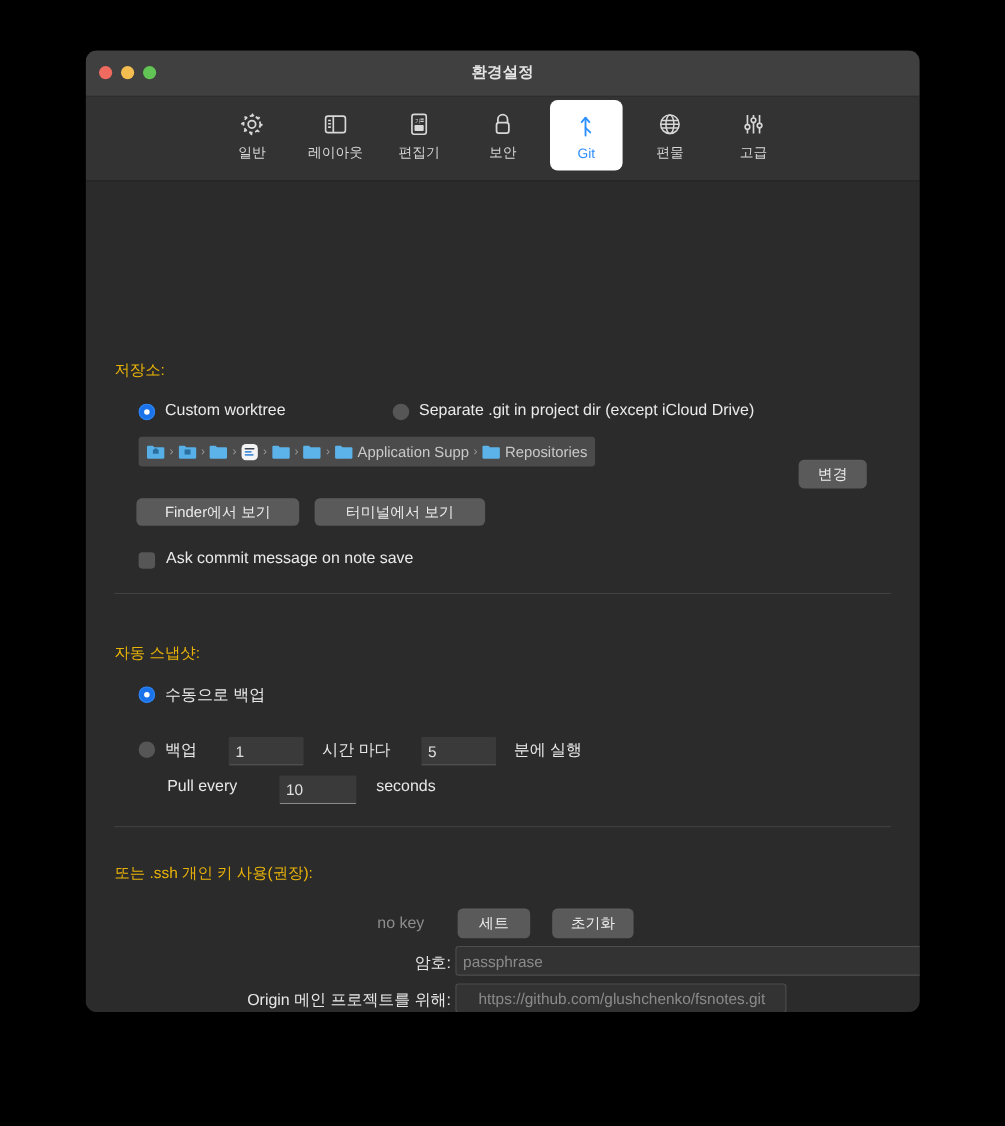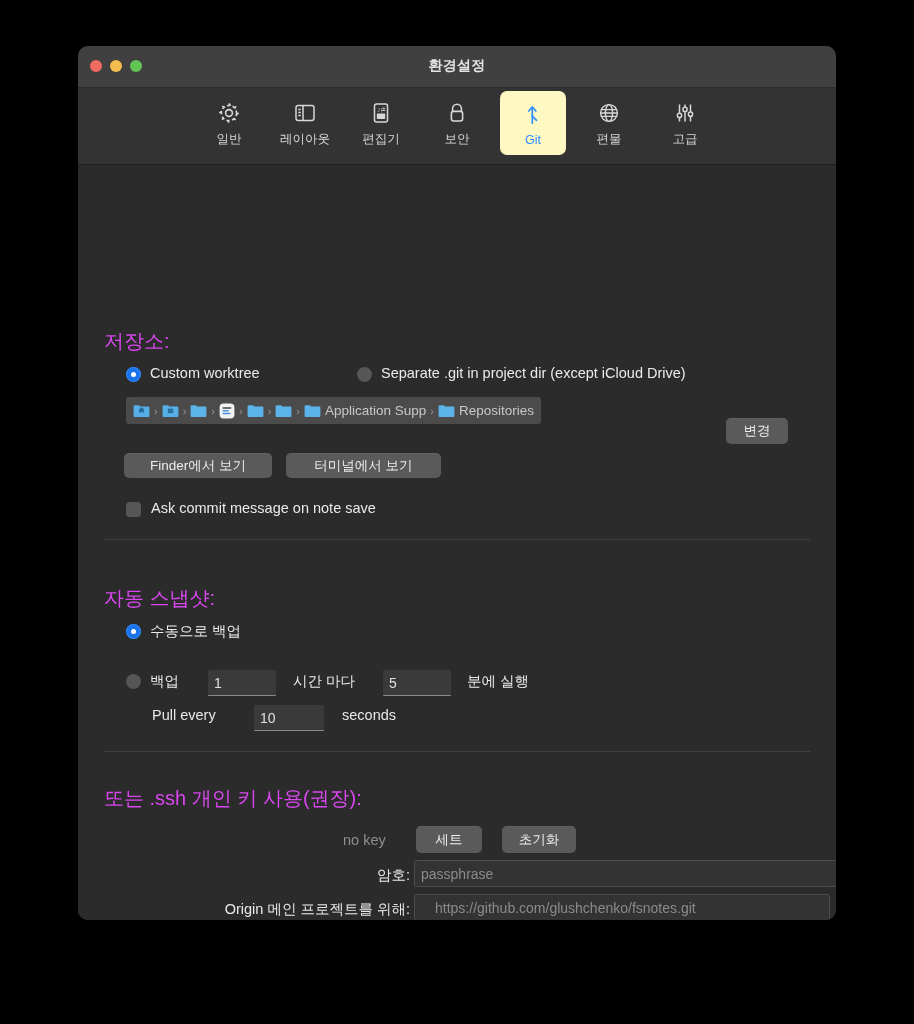--- a/index.html
+++ b/index.html
@@ -68,21 +68,21 @@
     width: 66px;
     height: 64px;
     border-radius: 7px;
     display: flex;
     flex-direction: column;
     align-items: center;
     justify-content: center;
     gap: 3px;
     cursor: default;
   }
-  .tb-item.selected { background: #fef9c3; }
+  .tb-item.selected { background: #ffffff; }
   .tb-icon {
     height: 30px;
     display: flex;
     align-items: center;
     justify-content: center;
   }
   .tb-label {
     font-size: 12.5px;
     color: #d8d8d8;
   }
@@ -91,22 +91,22 @@
   
   #content {
     position: relative;
     height: 760px;
     background: #2b2b2b;
     color: #e6e6e6;
   }
 
   .section-label {
     position: absolute;
-    font-size: 20px;
-    color: #d946ef;
+    font-size: 14px;
+    color: #eab308;
     text-align: right;
   }
 
   .divider {
     position: absolute;
     left: 26px;
     width: 706px;
     height: 1px;
     background: #414141;
   }
@@ -466,16 +466,16 @@
     <div class="section-label" style="left:26px; top:620px;">또는 .ssh 개인 키 사용(권장):</div>
 
     <div class="dim-text" style="left:265px; top:667px;">no key</div>
     <button class="btn" style="left:338px; top:661px; width:66px; height:27px;">세트</button>
     <button class="btn" style="left:424px; top:661px; width:74px; height:27px;">초기화</button>
 
     <div class="right-label" style="left:196px; width:136px; top:701px;">암호:</div>
     <input class="field boxed" style="left: 336px; top: 695px; width: 428px; height: 27px;" placeholder="passphrase">
 
     <div class="right-label" style="left:76px; width:256px; top:735px;">Origin 메인 프로젝트를 위해:</div>
-    <input class="field boxed" style="left: 336px; top: 729px; width: 416px; height: 27px; padding-left: 20px;" placeholder="https://github.com/glushchenko/fsnotes.git">
+    <input class="field boxed" style="left: 336px; top: 729px; width: 301px; height: 27px; padding-left: 20px;" placeholder="https://github.com/glushchenko/fsnotes.git">
 
   </div>
 </div>
 
 </body></html>

